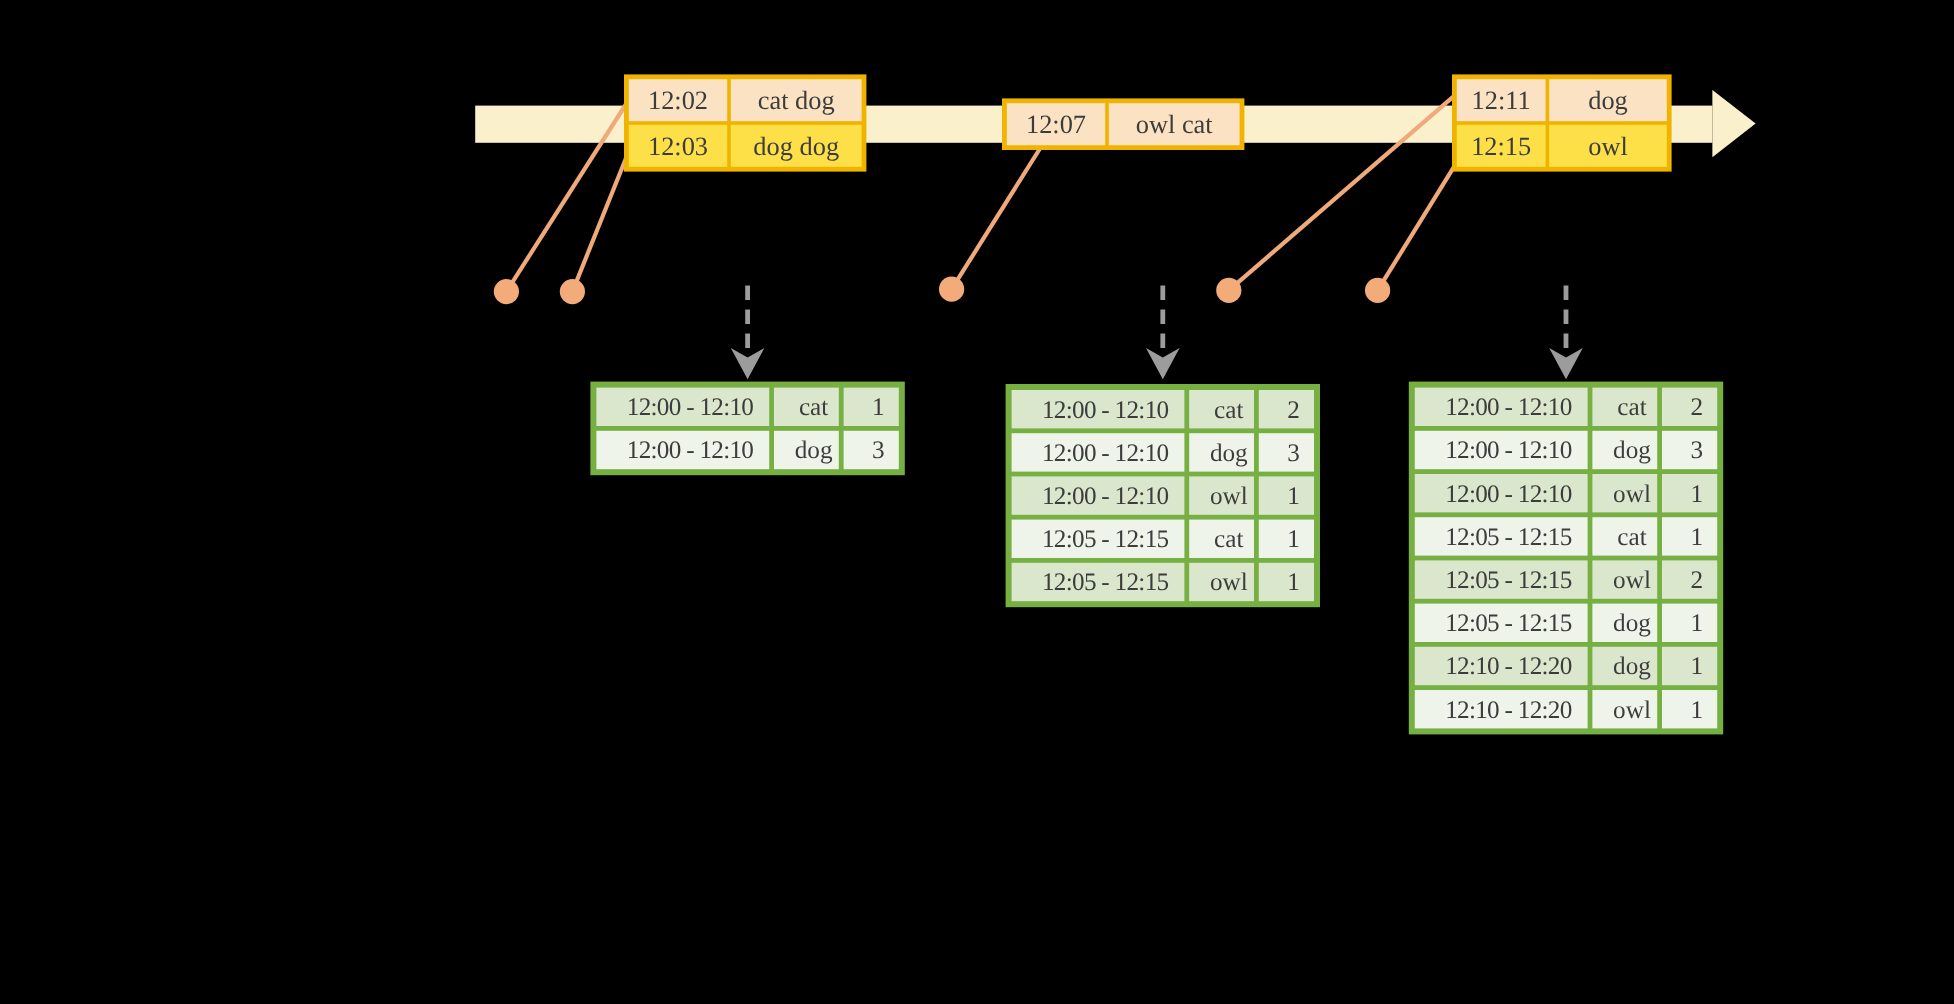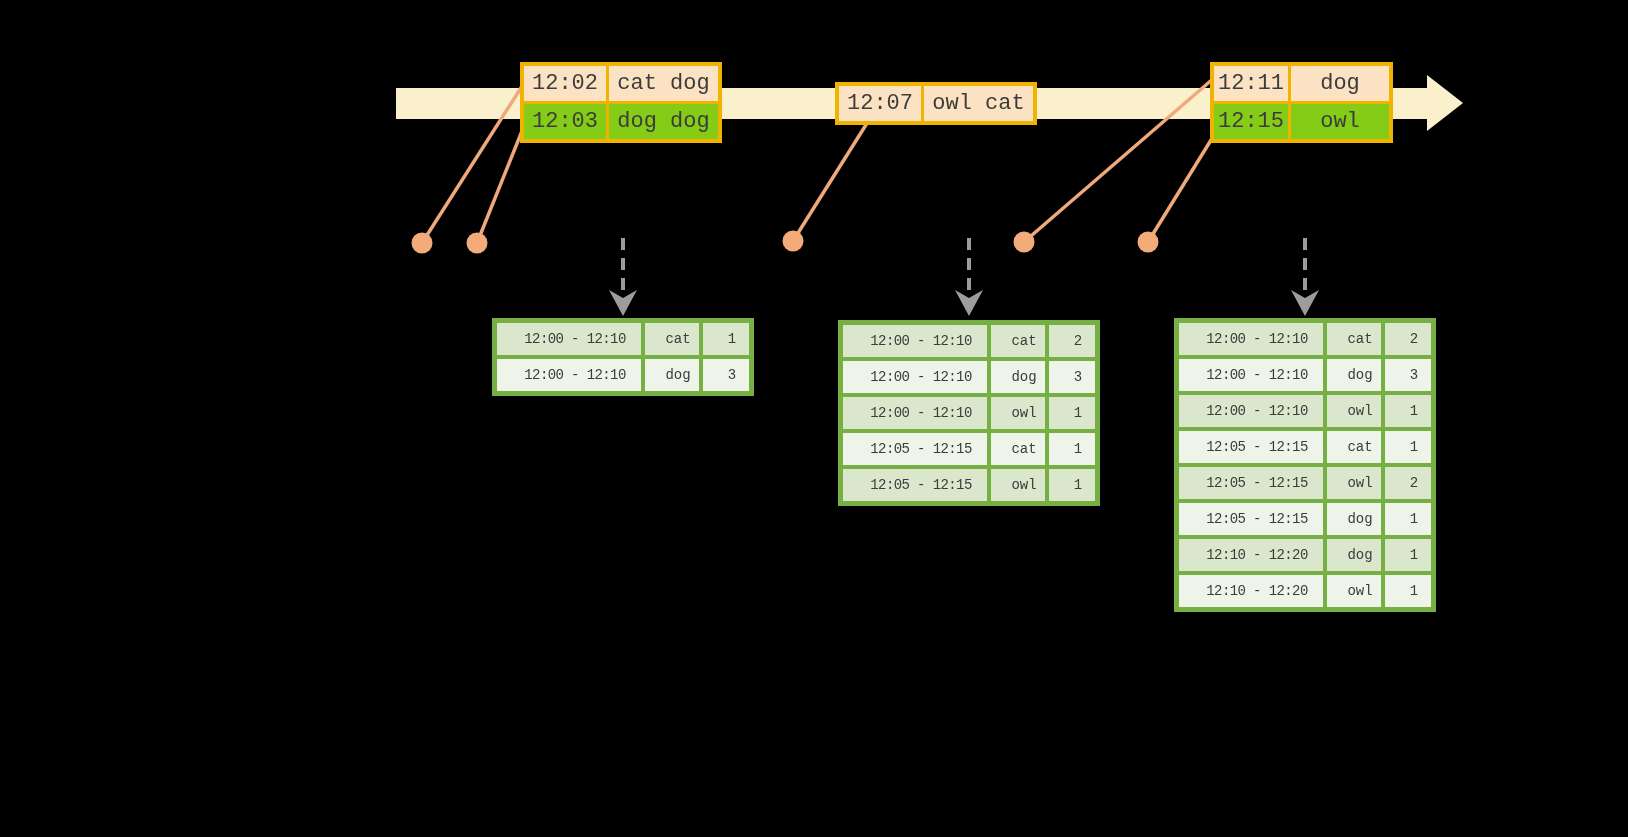--- a/index.html
+++ b/index.html
@@ -1,50 +1,50 @@
 <!DOCTYPE html>
 <html><head>
 <meta charset="utf-8">
 <style>
   html,body{margin:0;padding:0;background:#000;}
   #stage{
     position:relative;
     width:1628px;height:650px;
     background:#000000;
     overflow:hidden;
-    font-family:Liberation Mono, monospace;
+    font-family:Liberation Serif, serif;
     color:#3C3C3C;
   }
   #wires{position:absolute;left:0;top:0;z-index:0;}
 
   
   .event-table{
     position:absolute;z-index:2;
     display:grid;gap:3px;padding:4px;
     background:#F0B400;
     grid-auto-rows:35px;
   }
   .event-table.two-col{grid-template-columns:82px 109px;}
   .event-table.two-col-narrow{grid-template-columns:74px 98px;}
   .cell{
     display:flex;align-items:center;justify-content:center;
     font-size:22px;white-space:nowrap;
   }
   .ev-dark{background:#FAE2C2;}
-  .ev-light{background:#84cc16;}
+  .ev-light{background:#fde047;}
 
   
   .result-table{
     position:absolute;z-index:2;
     display:grid;gap:4px;padding:5px;
     background:#76B043;
     grid-template-columns:144px 54px 46px;
     grid-auto-rows:32px;
   }
-  .result-table .cell{font-size:14px;padding-left:12px;}
+  .result-table .cell{font-size:21px;padding-left:12px;}
   .result-table .win{letter-spacing:-0.6px;}
   .gr-dark{background:#DAE7CD;}
   .gr-light{background:#EFF4EB;}
 </style>
 </head>
 <body>
 
 <div id="stage">
 
   <svg id="wires" width="1628" height="837" viewBox="0 0 1628 837">

